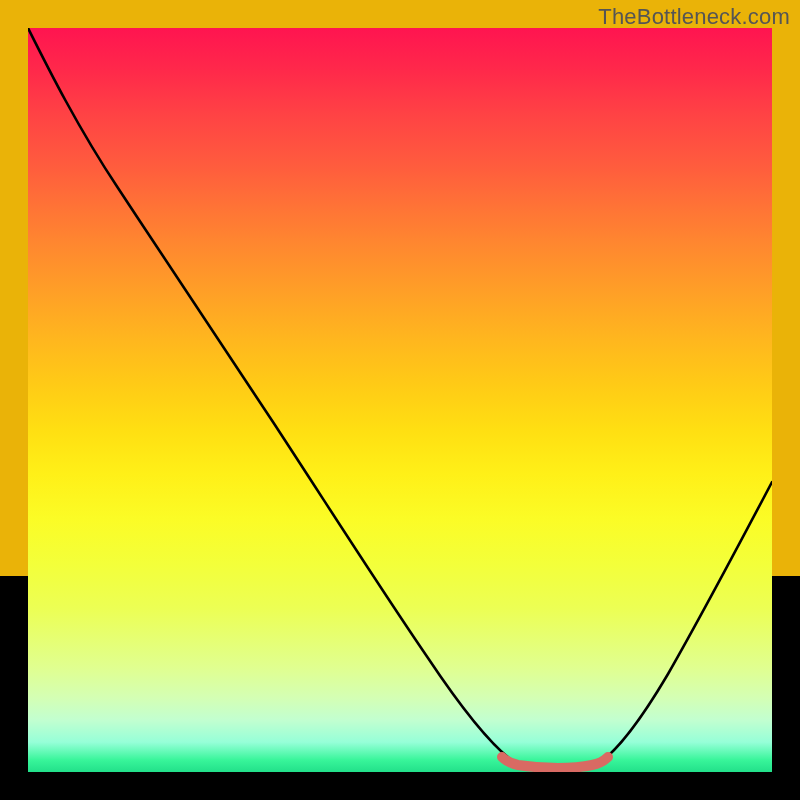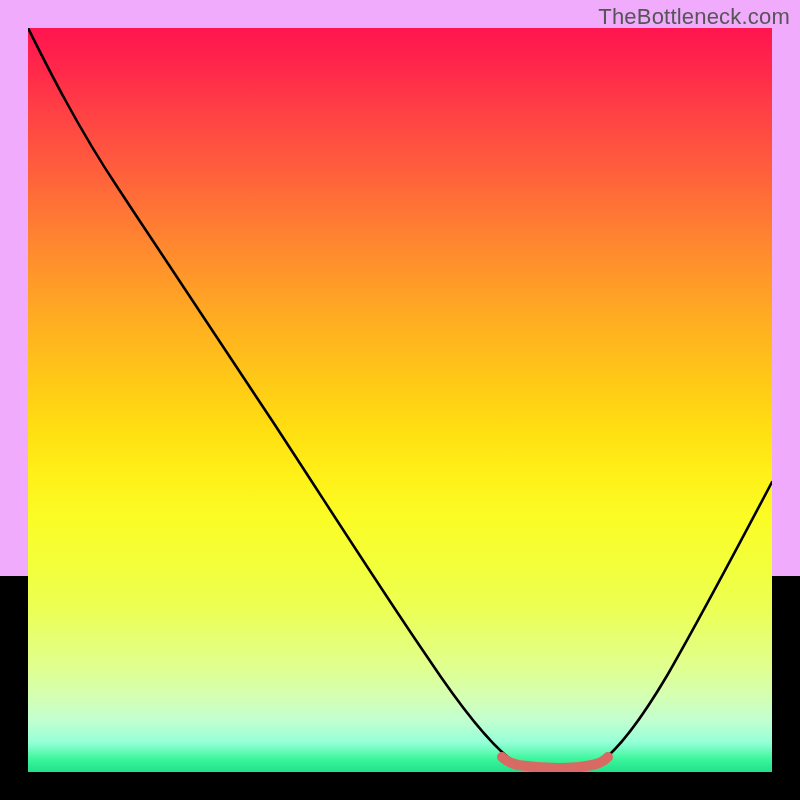--- a/index.html
+++ b/index.html
@@ -8,21 +8,21 @@
     width: 800px;
     height: 800px;
     overflow: hidden;
     background: #000;
     font-family: Arial, Helvetica, sans-serif;
   }
   .frame {
     position: relative;
     width: 800px;
     height: 576px;
-    background: #f0abfc;
+    background: #eab308;
   }
   .watermark {
     position: absolute;
     top: 4px;
     right: 10px;
     color: #555;
     font-size: 22px;
     font-weight: 500;
     letter-spacing: 0.2px;
     z-index: 10;

